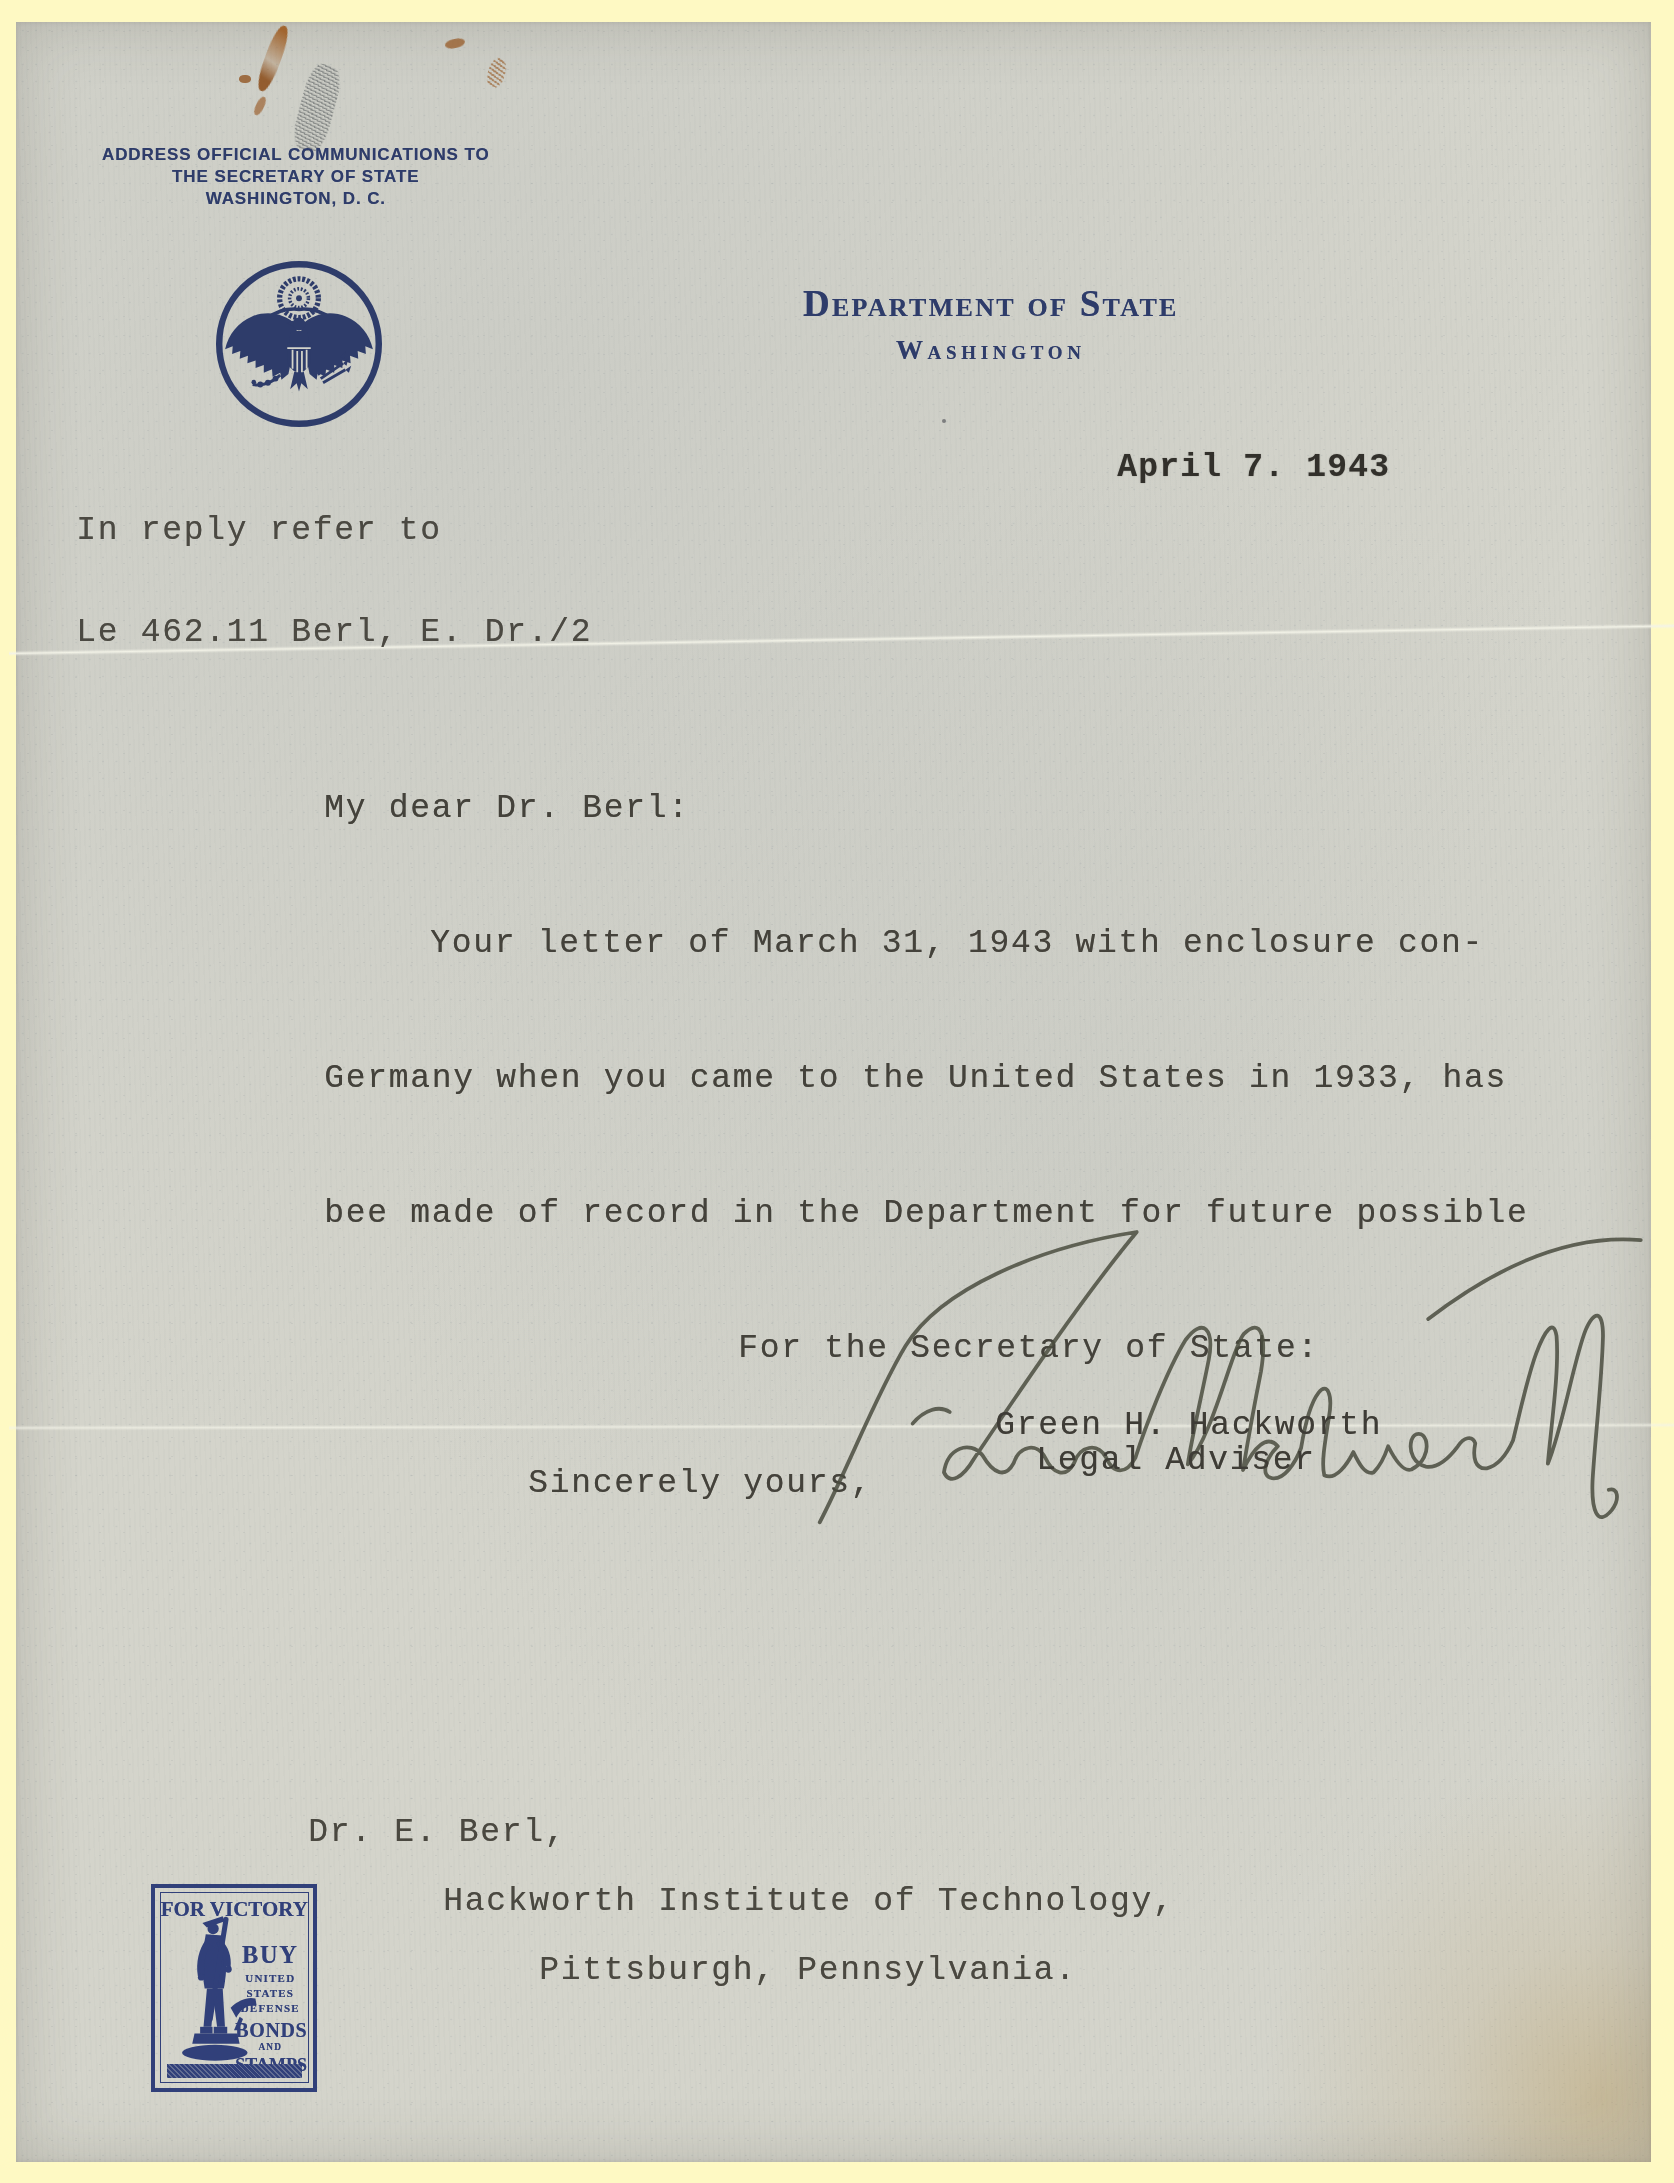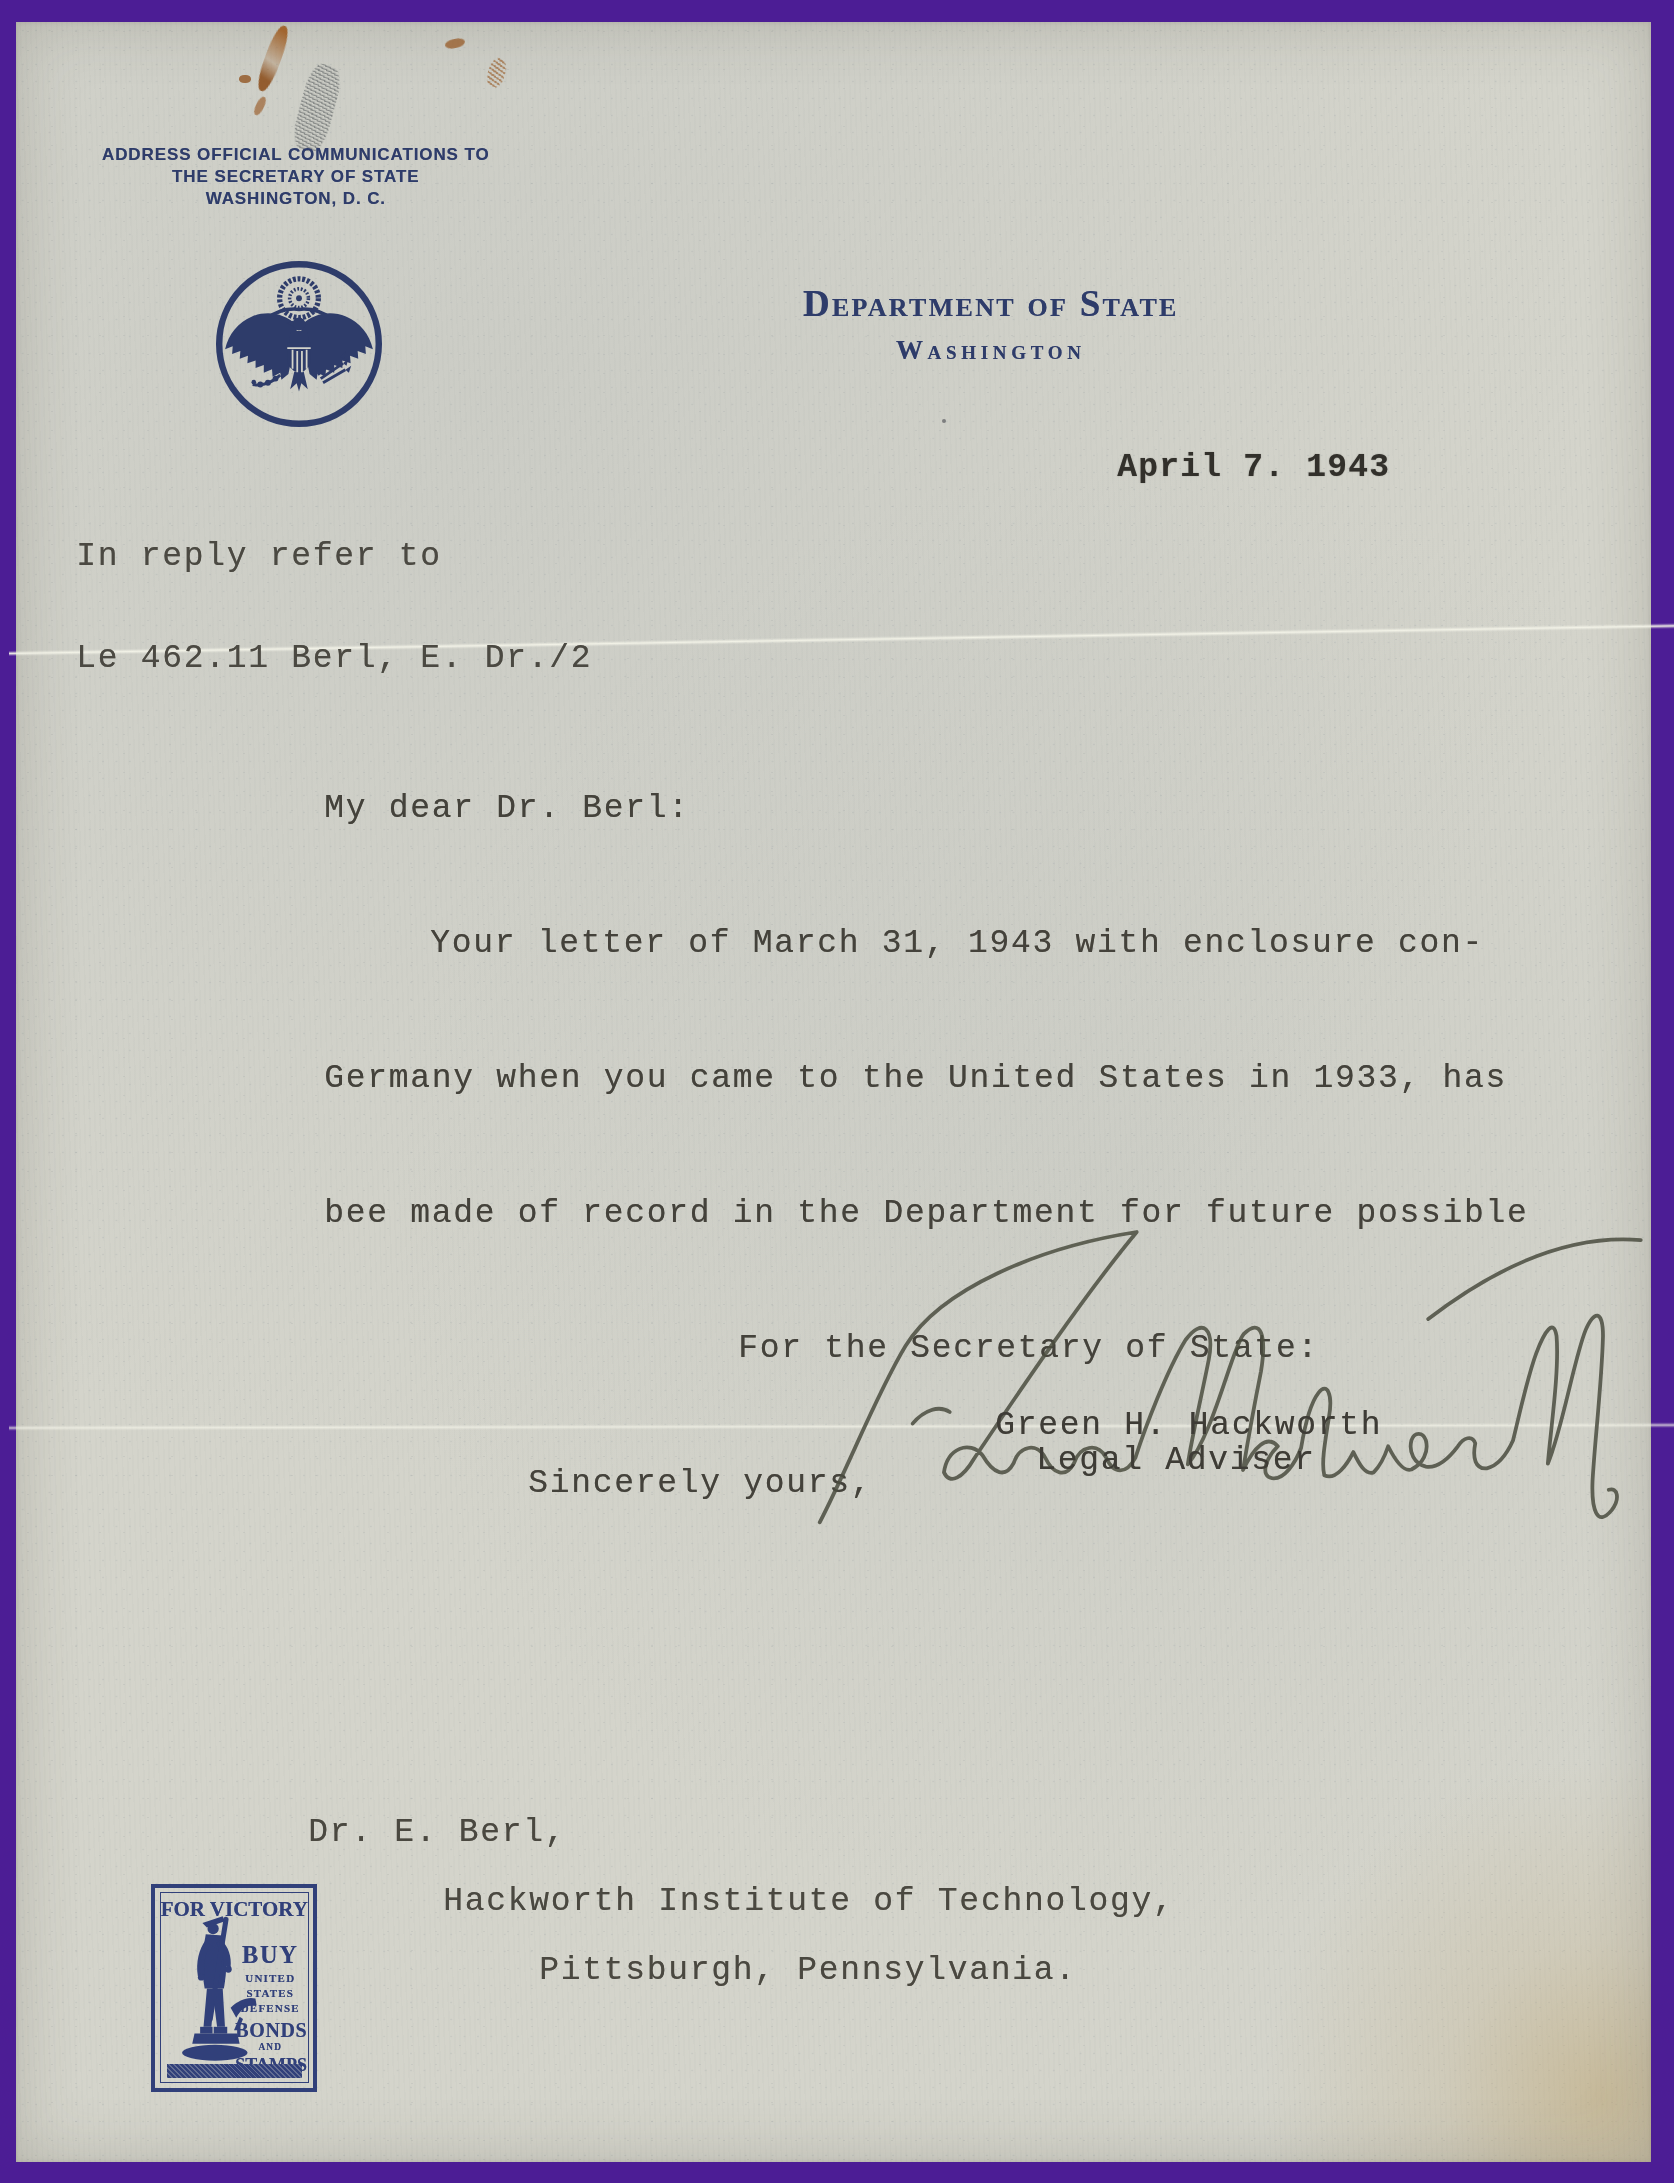--- a/index.html
+++ b/index.html
@@ -1,16 +1,16 @@
 <!DOCTYPE html>
 <html style="font-size:9.3px"><head>
 <meta charset="utf-8">
 <style>
   html,body{margin:0;padding:0;background:#21201d;}
-  .scan{position:relative;width:1675px;height:2183px;background:#4c1d95;overflow:hidden;
+  .scan{position:relative;width:1675px;height:2183px;background:#fef9c3;overflow:hidden;
         font-family:"Liberation Sans",sans-serif;}
   
   .paper{position:absolute;left:16.3px;top:21.5px;width:1635px;height:2140px;
          background-color:#d4d4cb;
          background-image:
            radial-gradient(circle at 97% 97%, rgba(186,160,106,.50), rgba(186,160,106,.18) 6%, transparent 13%),
            radial-gradient(circle at 30% 18%, rgba(150,158,164,.14), transparent 52%),
            radial-gradient(circle at 68% 55%, rgba(150,158,160,.12), transparent 46%),
            radial-gradient(rgba(135,143,148,.16) 0.6px, transparent 1px),
            radial-gradient(rgba(118,124,130,.12) 0.6px, transparent 1.1px),
@@ -40,21 +40,21 @@
   .dept{position:absolute;left:684px;top:263px;width:581px;text-align:center;color:#2e3c6a;}
   .dept .name{font:bold 37px/1 "Liberation Serif",serif;font-variant:small-caps;letter-spacing:2.3px;
               text-shadow:0 0 0.6px rgba(46,60,106,.65);}
   .dept .city{margin-top:15px;font:bold 27px/1 "Liberation Serif",serif;font-variant:small-caps;letter-spacing:4.7px;
               text-shadow:0 0 0.6px rgba(46,60,106,.6);}
   .seal{position:absolute;left:195px;top:234px;width:176px;height:176px;}
   
   .type{position:absolute;font-family:"Liberation Mono","DejaVu Sans Mono",monospace;
         font-size:33px;line-height:33px;letter-spacing:1.7px;color:#45433c;white-space:pre;
         text-shadow:0 0 0.6px rgba(56,54,46,.55);}
-  .refblock{left:60px;top:450px;line-height:34px;color:#4b4942;}
+  .refblock{left:60px;top:424px;line-height:34px;color:#4b4942;}
   .date{left:1101px;top:429px;font-weight:bold;color:#32302b;letter-spacing:1.2px;
         text-shadow:0 0 1.2px rgba(40,38,32,.4);}
   .body-block{left:308px;top:686px;color:#44423b;}
   .bline{height:69px;line-height:69px;}
   .indent{padding-left:106px;}
   .closing{margin-left:204px;}
   .authority{margin-left:414px;}
   .signer-name{left:979px;top:1387px;color:#3e3c36;}
   .signer-title{left:1020px;top:1422px;color:#3e3c36;}
   .rec1{left:292px;top:1794px;color:#4a4840;}

